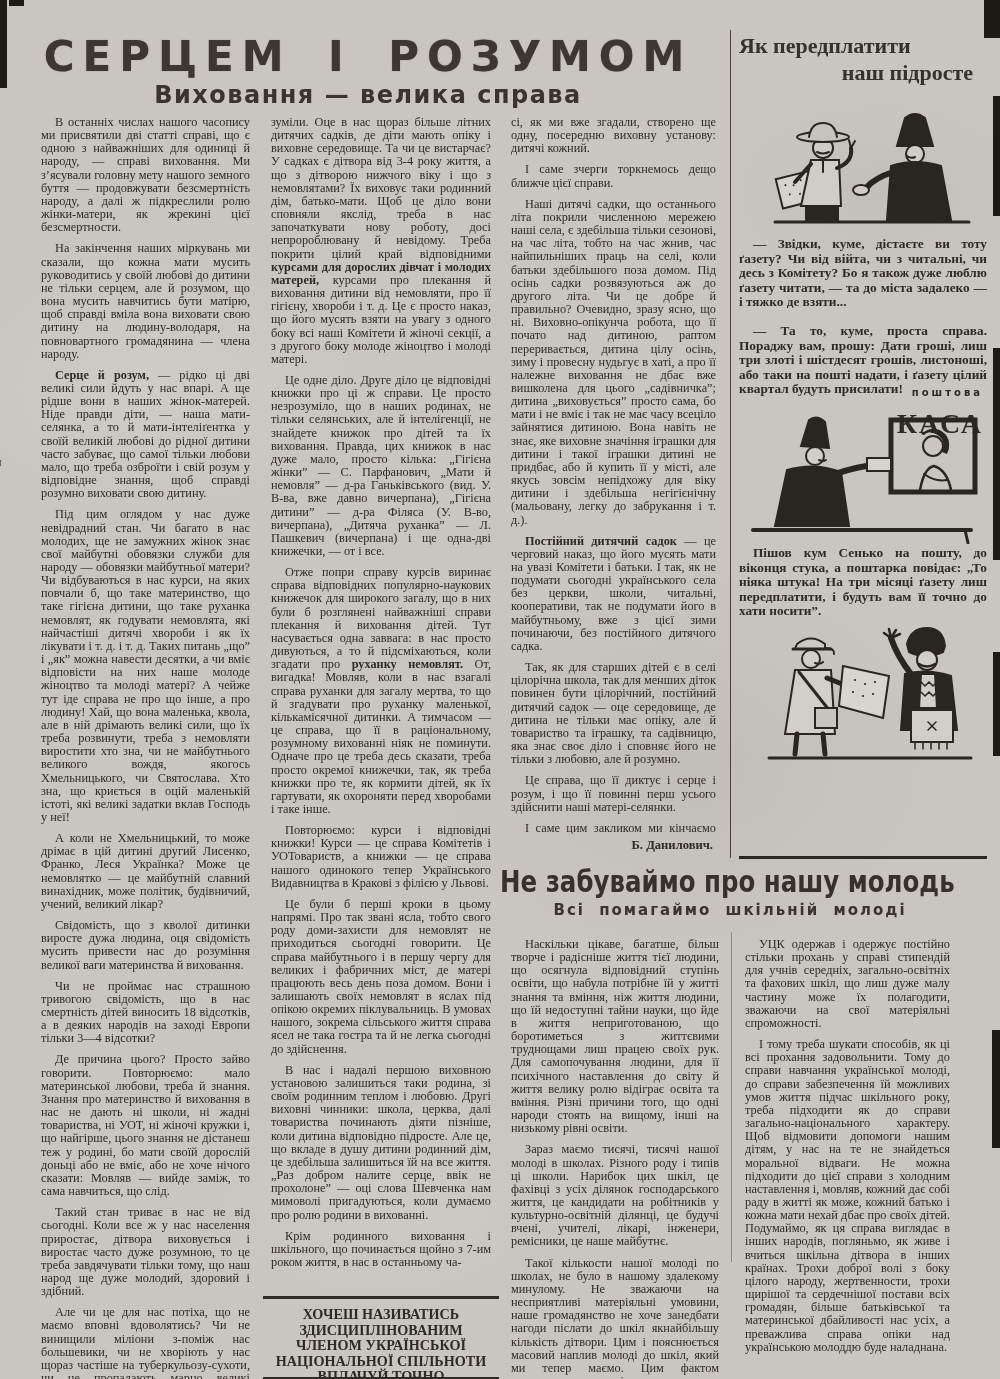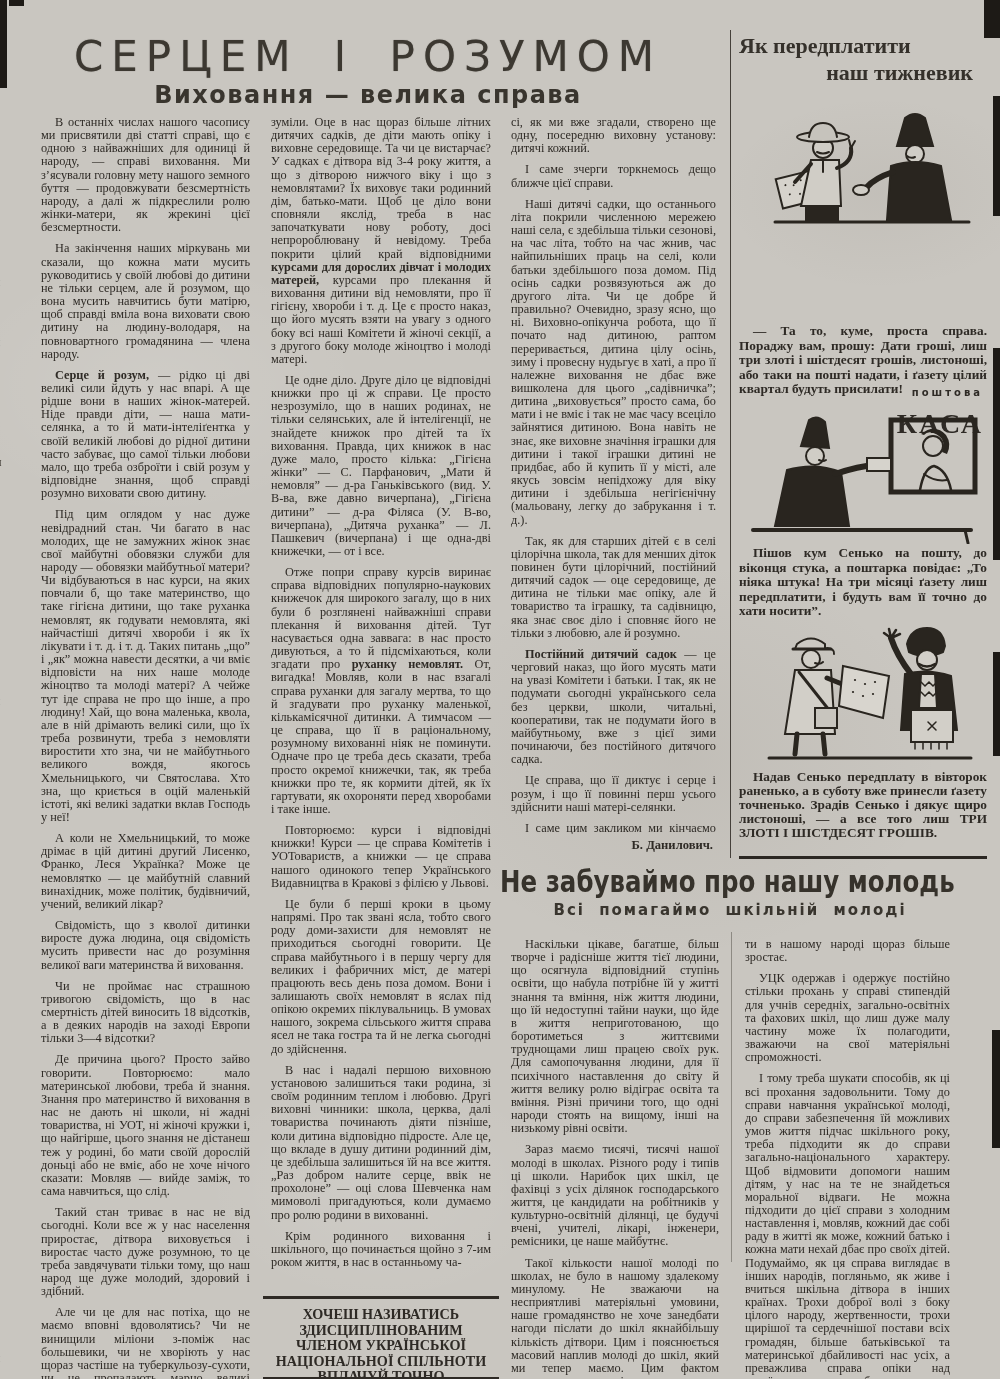--- a/index.html
+++ b/index.html
@@ -7,21 +7,21 @@
     background:#c9c6c0;
     background-image:
       radial-gradient(ellipse 340px 220px at 16% 28%, rgba(255,255,255,.10), transparent 60%),
       radial-gradient(ellipse 420px 320px at 68% 55%, rgba(92,82,70,.07), transparent 62%),
       radial-gradient(ellipse 300px 200px at 38% 86%, rgba(255,255,255,.09), transparent 60%),
       radial-gradient(ellipse 260px 160px at 88% 14%, rgba(92,82,70,.06), transparent 60%);
     font-family:"Liberation Serif",serif;color:#2e2a25;}
   .abs{position:absolute;}
   .mark{position:absolute;background:#1d1a16;}
   
-  .headline{margin:0;font-family:"DejaVu Sans",sans-serif;font-weight:normal;font-size:42px;
+  .headline{margin:0;font-family:"DejaVu Sans",sans-serif;font-weight:bold;font-size:42px;
     line-height:46px;letter-spacing:8px;word-spacing:14px;text-align:center;color:#3c3831;
     text-shadow:0 0 1px rgba(60,56,49,.5);}
   .subheadline{margin:2px 0 0;font-family:"DejaVu Sans",sans-serif;font-weight:bold;font-size:24px;
     line-height:26px;letter-spacing:1.5px;text-align:center;color:#39352e;}
   
   .body-text{font-size:12.3px;line-height:13.15px;text-align:justify;overflow:hidden;}
   .body-text p{margin:8px;text-indent:14px;}
   .body-text p.noind{text-indent:0;}
   .bd{font-weight:bold;}
   .signature{font-weight:bold;text-align:right;font-size:12.6px;}
@@ -120,34 +120,34 @@
   </section>
 
   <aside class="abs notice" style="left:263px;top:1296px;width:228px;height:62px;">
     <span>ХОЧЕШ НАЗИВАТИСЬ ЗДИСЦИПЛІНОВАНИМ ЧЛЕНОМ УКРАЇНСЬКОЇ НАЦІОНАЛЬНОЇ СПІЛЬНОТИ ВПЛАЧУЙ ТОЧНО НАЦІОНАЛЬНУ ВКЛАДКУ.</span>
   </aside>
 
   <section class="abs body-text" style="left:503px;top:108px;width:221px;height:726px;">
     <p class="noind">сі, як ми вже згадали, створено ще одну, посередню виховну установу: дитячі кожний.</p>
     <p>І саме зчерги торкнемось дещо ближче цієї справи.</p>
     <p>Наші дитячі садки, що останнього літа покрили численною мережею наші села, є здебільша тільки сезонові, на час літа, тобто на час жнив, час найпильніших праць на селі, коли батьки здебільшого поза домом. Під осінь садки розвязуються аж до другого літа. Чи це добре й правильно? Очевидно, зразу ясно, що ні. Виховно-опікунча робота, що її почато над дитиною, раптом переривається, дитина цілу осінь, зиму і провесну нудьгує в хаті, а про її належне виховання не дбає вже вишколена для цього „садівничка”; дитина „виховується” просто сама, бо мати і не вміє і так не має часу всеціло зайнятися дитиною. Вона навіть не знає, яке виховне значіння іграшки для дитини і такої іграшки дитині не придбає, або й купить її у місті, але якусь зовсім непідхожу для віку дитини і здебільша негігієнічну (мальовану, легку до забрукання і т. д.).</p>
+    <p><span class="bd">Постійний дитячий садок</span><span> — це черговий наказ, що його мусять мати на увазі Комітети і батьки. І так, як не подумати сьогодні українського села без церкви, школи, читальні, кооперативи, так не подумати його в майбутньому, вже з цієї зими починаючи, без постійного дитячого садка.</span></p>
     <p>Так, як для старших дітей є в селі цілорічна школа, так для менших діток повинен бути цілорічний, постійний дитячий садок — оце середовище, де дитина не тільки має опіку, але й товариство та іграшку, та садівницю, яка знає своє діло і сповняє його не тільки з любовю, але й розумно.</p>
-    <p><span class="bd">Постійний дитячий садок</span><span> — це черговий наказ, що його мусять мати на увазі Комітети і батьки. І так, як не подумати сьогодні українського села без церкви, школи, читальні, кооперативи, так не подумати його в майбутньому, вже з цієї зими починаючи, без постійного дитячого садка.</span></p>
     <p>Це справа, що її диктує і серце і розум, і що її повинні перш усього здійснити наші матері-селянки.</p>
     <p>І саме цим закликом ми кінчаємо сьогоднішні наші загальні завваги на виховні теми. „Усе для дитини!” — це гасло мусить проноситись щораз голосніше по всіх закутинах нашої землі, бо в ньому одна з основ нашого майбутнього.</p>
   </section>
   <div class="abs signature" style="left:503px;top:838px;width:210px;">Б. Данилович.</div>
 
   <div class="vrule" style="left:730px;top:30px;height:828px;"></div>
   <div class="vrule" style="left:731px;top:932px;height:330px;opacity:.45;"></div>
 
   <section class="abs" style="left:739px;top:32px;width:248px;height:828px;">
     <h3 class="featitle abs" style="left:0;top:0;width:248px;">
       <span>Як передплатити</span>
-      <span class="l2">наш тижневик</span>
+      <span class="l2">наш підросте</span>
     </h3>
 
     <svg class="cartoon abs" style="left:0;top:76px;" width="248" height="126" viewBox="0 0 248 126">
       <g stroke="#29251f" stroke-width="2" fill="none" stroke-linecap="round">
         <line x1="36" y1="114" x2="230" y2="114" stroke-width="3"></line>
         <g transform="rotate(-14 60 82)">
           <rect x="40" y="66" width="38" height="30" fill="#d6d3cc"></rect>
           <circle cx="48" cy="74" r="1" fill="#29251f" stroke="none"></circle>
             <circle cx="56" cy="76" r="1" fill="#29251f" stroke="none"></circle>
           <circle cx="64" cy="73" r="1" fill="#29251f" stroke="none"></circle>
@@ -167,20 +167,23 @@
         <line x1="84" y1="52" x2="84" y2="64"></line>
         <path d="M158 38 L166 10 Q176 2 186 10 L194 38 Z" fill="#29251f"></path>
         <circle cx="176" cy="46" r="9" fill="#d0cdc6"></circle>
         <path d="M168 48 q4 3 8 1"></path>
         <path d="M152 58 Q176 50 202 58 L212 112 L148 112 Z" fill="#29251f"></path>
         <path d="M154 64 Q136 70 128 79" stroke="#29251f" stroke-width="6"></path>
         <ellipse cx="122" cy="82" rx="8" ry="5" fill="#d0cdc6"></ellipse>
       </g>
     </svg>
 
+    <div class="feat-text abs" style="left:0;top:205px;width:248px;height:84px;">
+      <p>— Звідки, куме, дістаєте ви тоту ґазету? Чи від війта, чи з читальні, чи десь з Комітету? Бо я також дуже люблю ґазету читати, — та до міста задалеко — і тяжко де взяти...</p>
+    </div>
     <div class="feat-text abs" style="left:0;top:292px;width:248px;height:92px;">
       <p>— Та то, куме, проста справа. Пораджу вам, прошу: Дати гроші, лиш три злоті і шістдесят грошів, листоноші, або таки на пошті надати, і ґазету цілий квартал будуть присилати!</p>
     </div>
 
     <div class="postal abs" style="left:148px;top:356px;width:96px;">
       <div class="small">поштова</div>
       <div class="big">КАСА</div>
     </div>
 
     <svg class="cartoon abs" style="left:0;top:380px;" width="248" height="132" viewBox="0 0 248 132">
@@ -233,36 +236,32 @@
         <path d="M152 16 l-7 -5 M152 16 l-2 -9 M152 16 l5 -8 M152 16 l9 -4" stroke-width="2.5"></path>
         <path d="M166 52 Q188 46 212 54 L218 108 L162 108 Z" fill="#29251f"></path>
         <path d="M182 52 L180 86 L198 86 L196 52 Z" fill="#d2cfc8"></path>
         <path d="M182 60 l4 4 l4 -4 l4 4 l4 -4 M182 70 l4 4 l4 -4 l4 4 l4 -4" stroke-width="1.5"></path>
         <rect x="172" y="88" width="42" height="32" fill="#d2cfc8"></rect>
         <path d="M189 100 l8 8 M197 100 l-8 8" stroke-width="1.5"></path>
         <path d="M176 120 l0 7 M184 120 l0 7 M192 120 l0 7 M200 120 l0 7 M208 120 l0 7" stroke-width="1.5"></path>
       </g>
     </svg>
 
-    <div class="feat-text abs" style="left:0;top:738px;width:248px;height:82px;line-height:13.9px;">
-      <p><span>Надав Сенько передплату в вівторок раненько, а в суботу вже принесли ґазету точненько. Зрадів Сенько і дякує щиро листоноші, — а все того лиш </span><span class="bd">ТРИ ЗЛОТІ І ШІСТДЕСЯТ ГРОШІВ.</span></p>
-    </div>
     <div class="thick-rule" style="left:0;top:824px;width:248px;"></div>
   </section>
 
   <section class="abs" style="left:500px;top:864px;width:460px;">
     <h2 class="youth-headline">Не забуваймо про нашу молодь</h2>
     <h4 class="youth-sub">Всі помагаймо шкільній молоді</h4>
   </section>
 
   <section class="abs body-text" style="left:503px;top:930px;width:224px;height:449px;">
     <p>Наскільки цікаве, багатше, більш творче і радісніше життя тієї людини, що осягнула відповідний ступінь освіти, що набула потрібне їй у житті знання та вміння, ніж життя людини, що їй недоступні тайни науки, що йде в життя неприготованою, що боротиметься з життєвими труднощами лиш працею своїх рук. Для самопочування людини, для її психічного наставлення до світу й життя велику ролю відіграє освіта та вміння. Різні причини того, що одні народи стоять на вищому, інші на низькому рівні освіти.</p>
     <p>Зараз маємо тисячі, тисячі нашої молоді в школах. Різного роду і типів ці школи. Нарибок цих шкіл, це фахівці з усіх ділянок господарського життя, це кандидати на робітників у культурно-освітній ділянці, це будучі вчені, учителі, лікарі, інженери, ремісники, це наше майбутнє.</p>
     <p>Такої кількости нашої молоді по школах, не було в нашому здалекому минулому. Не зважаючи на несприятливі матеріяльні умовини, наше громадянство не хоче занедбати нагоди післати до шкіл якнайбільшу кількість дітвори. Цим і пояснюється масовий наплив молоді до шкіл, який ми тепер маємо. Цим фактом пояснюється також і те, що змагання до осві-</p>
   </section>
 
   <section class="abs body-text" style="left:737px;top:930px;width:221px;height:449px;">
-    <p class="noind">ти в нашому народі щораз більше зростає.</p>
     <p>УЦК одержав і одержує постійно стільки прохань у справі стипендій для учнів середніх, загально-освітніх та фахових шкіл, що лиш дуже малу частину може їх полагодити, зважаючи на свої матеріяльні спроможності.</p>
     <p>І тому треба шукати способів, як ці всі прохання задовольнити. Тому до справи навчання української молоді, до справи забезпечення їй можливих умов життя підчас шкільного року, треба підходити як до справи загально-національного характеру. Щоб відмовити допомоги нашим дітям, у нас на те не знайдеться моральної відваги. Не можна підходити до цієї справи з холодним наставлення і, мовляв, кожний дає собі раду в житті як може, кожний батько і кожна мати нехай дбає про своїх дітей. Подумаймо, як ця справа виглядає в інших народів, погляньмо, як живе і вчиться шкільна дітвора в інших країнах. Трохи доброї волі з боку цілого народу, жертвенности, трохи щирішої та сердечнішої постави всіх громадян, більше батьківської та материнської дбайливості нас усіх, а преважлива справа опіки над українською молоддю буде наладнана.</p>
   </section>
 
 </div>
 
 </body></html>

